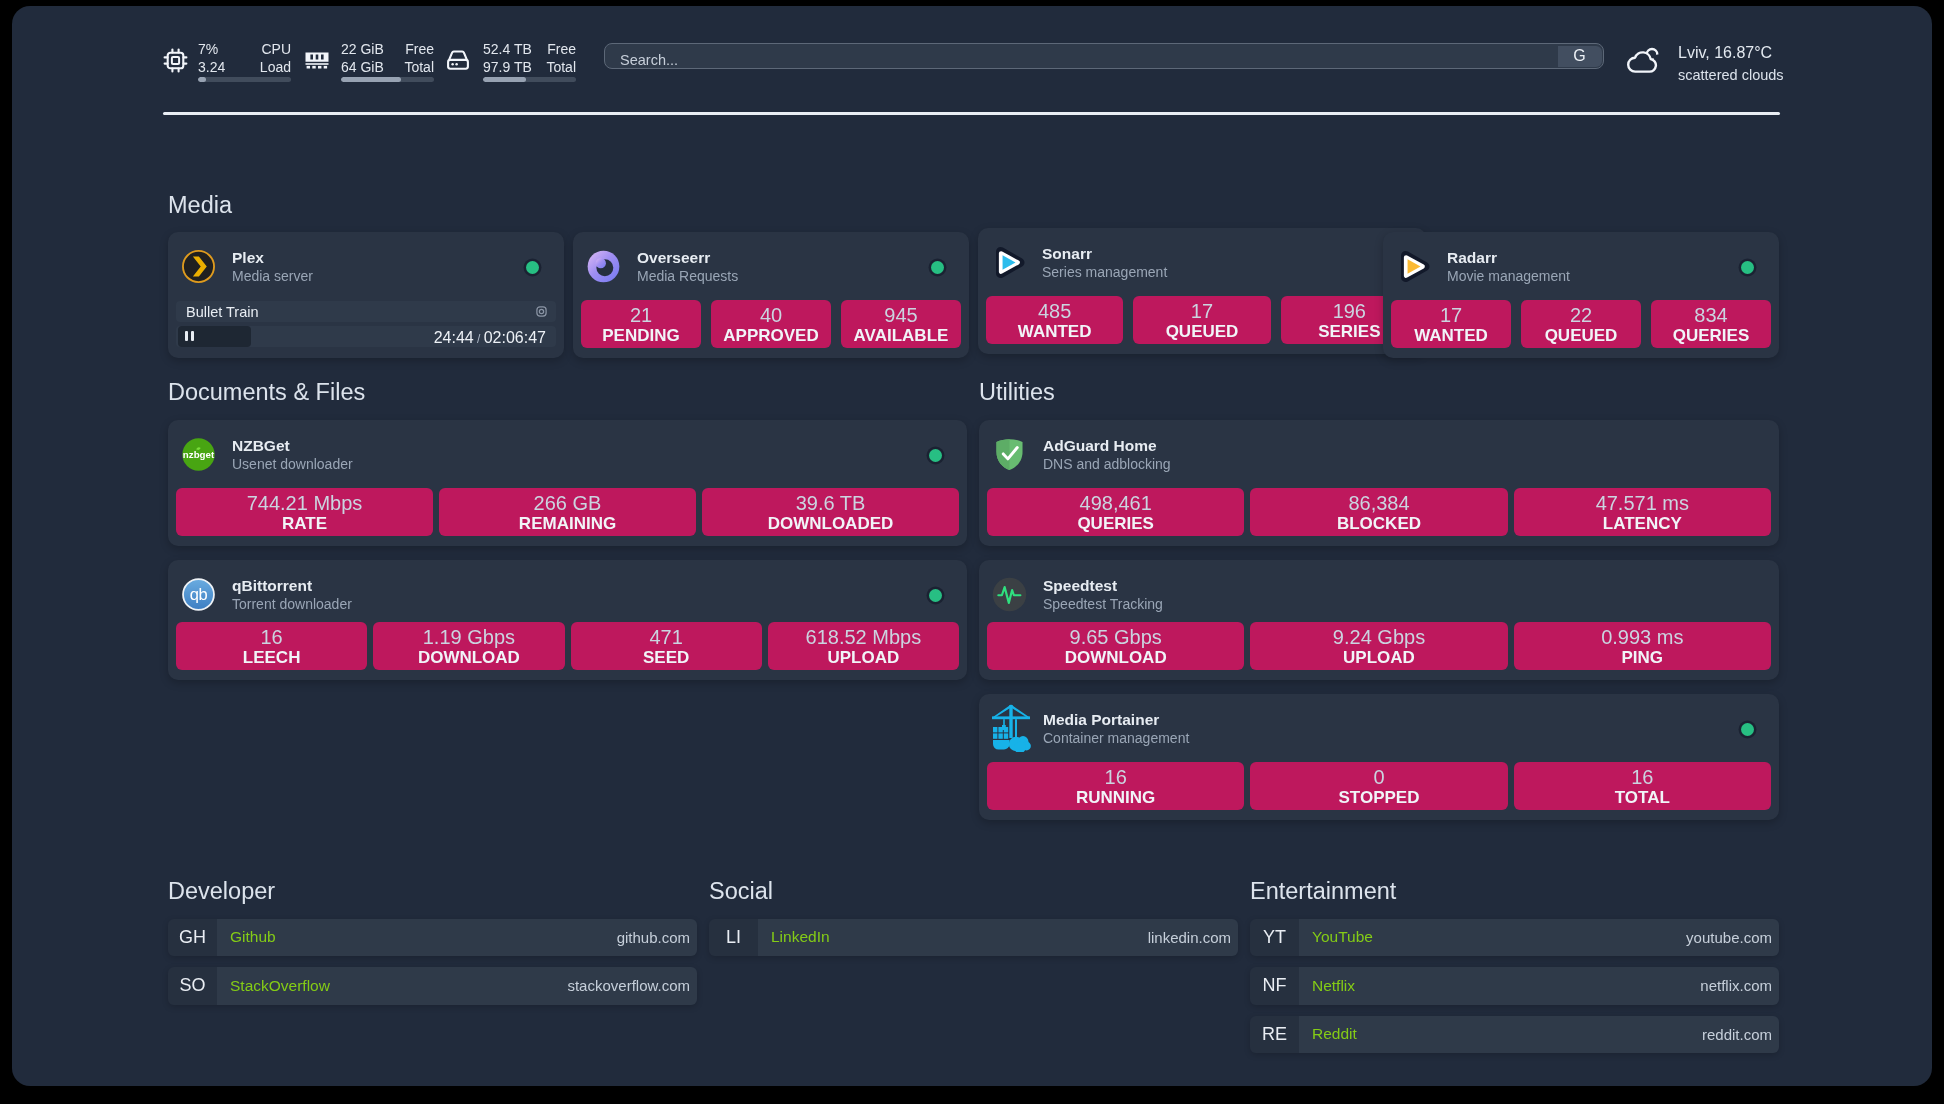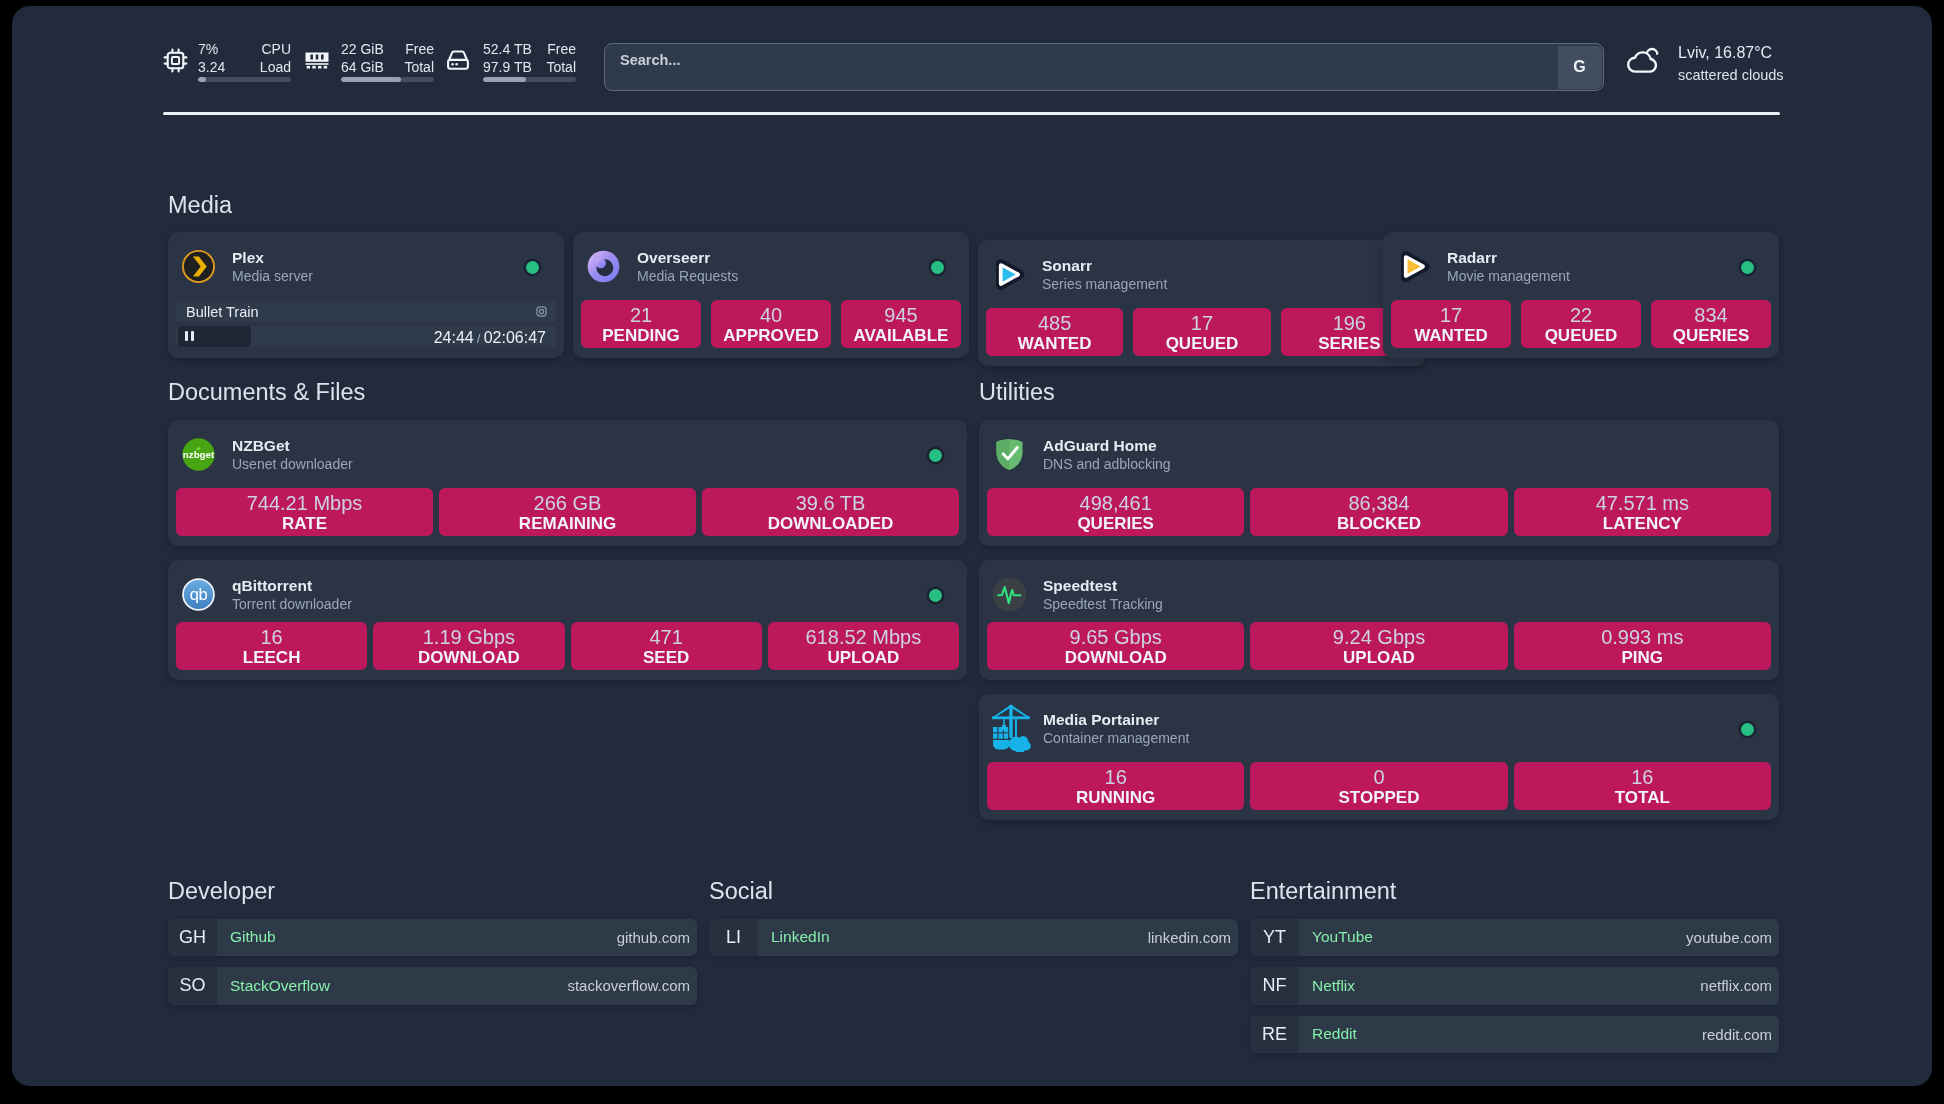--- a/index.html
+++ b/index.html
@@ -5,42 +5,42 @@
 * { margin:0; padding:0; box-sizing:border-box; }
 html,body { width:1944px; height:1104px; background:#000; font-family:"Liberation Sans", sans-serif; }
 #win { position:absolute; left:12px; top:6px; width:1920px; height:1080px; background:#212B3C; border-radius:18px; overflow:hidden; }
 .abs { position:absolute; }
 
 .rtx { position:absolute; width:93px; }
 .rrow { display:flex; justify-content:space-between; font-size:14px; line-height:18px; color:#E2E7EE; }
 .rbar { height:4.5px; background:#414C5C; border-radius:3px; margin-top:1.5px; overflow:hidden; }
 .rbar i { display:block; height:100%; background:#97A2B2; border-radius:3px; }
 
-#search { position:absolute; left:592px; top:37px; width:1000px; height:48px; background:#2F3A4A; border:1.5px solid #5D6878; border-radius:8px;font-weight:bold; }
+#search { position:absolute; left:592px; top:37px; width:1000px; height:26px; background:#2F3A4A; border:1.5px solid #5D6878; border-radius:8px; }
 #search .ph { position:absolute; left:15px; top:8px; font-size:14.5px; color:#C7CFDA; }
 #search .g { position:absolute; right:1.5px; top:1.5px; bottom:1.5px; width:44px; background:#424E60; border-radius:0 6px 6px 0; color:#EDF1F6; font-size:16px; display:flex; align-items:center; justify-content:center; }
 
 .h1 { position:absolute; font-size:23.5px; font-weight:500; color:#DCE3EC; }
 
 .card { position:absolute; background:#2A3444; border-radius:10px; box-shadow:0 3px 8px rgba(0,0,0,0.22); }
 .icon { position:absolute; left:13px; top:17px; width:35px; height:35px; }
 .t { position:absolute; left:64px; top:16.5px; font-size:15.5px; font-weight:600; color:#E7ECF2; }
 .s { position:absolute; left:64px; top:36px; font-size:14px; color:#9AA6B6; }
 .dot { position:absolute; right:25px; top:29px; width:13px; height:13px; border-radius:50%; background:#27BF83; box-shadow:0 0 0 2.5px rgba(14,20,36,0.55); }
 .stats { position:absolute; left:8px; right:8px; bottom:10px; display:flex; }
 .box { flex:1; background:#be185d; border-radius:6px; height:48px; text-align:center; padding-top:5px; }
 .v { font-size:20px; line-height:21px; color:#CBD4E0; }
 .l { font-size:17px; line-height:16px; font-weight:700; color:#F1F4F8; margin-top:1.5px; }
 
 .mrow { position:absolute; left:8px; background:#2F3A4A; border-radius:4px; height:20.5px; right:8px; }
 
 .bk { position:absolute; height:37.5px; width:529px; display:flex; border-radius:6px; overflow:hidden; box-shadow:0 2px 6px rgba(0,0,0,0.18); }
 .ab { width:49px; background:#26303F; color:#E9EDF3; font-size:18px; display:flex; align-items:center; justify-content:center; }
 .bm { flex:1; background:#2F3A49; display:flex; align-items:center; padding:0 7px 0 13px; justify-content:space-between; }
-.bn { font-size:15.5px; color:#86efac; }
+.bn { font-size:15.5px; color:#84cc16; }
 .bu { font-size:15px; color:#C6CFDA; }
 </style>
 </head>
 <body>
 <div id="win">
 
 <svg class="abs" style="left:151px;top:42px" width="25" height="25" viewBox="0 0 25 25">
   <g stroke="#F2F5FA" stroke-width="2.1" fill="none" stroke-linecap="round">
     <rect x="4.7" y="4.7" width="15.6" height="15.6" rx="2.6"></rect>
     <rect x="8.9" y="8.9" width="7.2" height="7.2" rx="1.1" stroke-width="2"></rect>
@@ -173,21 +173,21 @@
           <div class="v">40</div>
           <div class="l">APPROVED</div>
         </div>
     <div class="box">
           <div class="v">945</div>
           <div class="l">AVAILABLE</div>
         </div>
   </div>
 </div>
 
-<div class="card" style="left:966px;top:234px;width:448px;height:126px">
+<div class="card" style="left:966px;top:222px;width:448px;height:126px">
   <svg class="icon" viewBox="0 0 40 40">
     <polygon points="11,7.5 33,20 11,32.5" fill="#12192A" stroke="#12192A" stroke-width="10.5" stroke-linejoin="round"></polygon>
     <polygon points="11.5,9.5 30.5,20 11.5,30.5" fill="#FFFFFF" stroke="#FFFFFF" stroke-width="5" stroke-linejoin="round"></polygon>
     <polygon points="13.2,11.8 28,20 13.2,28.2" fill="#2CBCEC"></polygon>
   </svg>
   <div class="t">Sonarr</div>
   <div class="s">Series management</div>
   <div class="dot"></div>
   <div class="stats" style="gap:10px">
     <div class="box">

